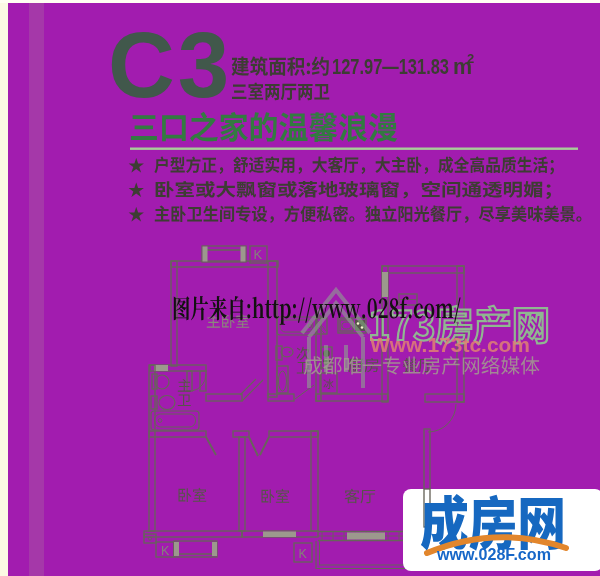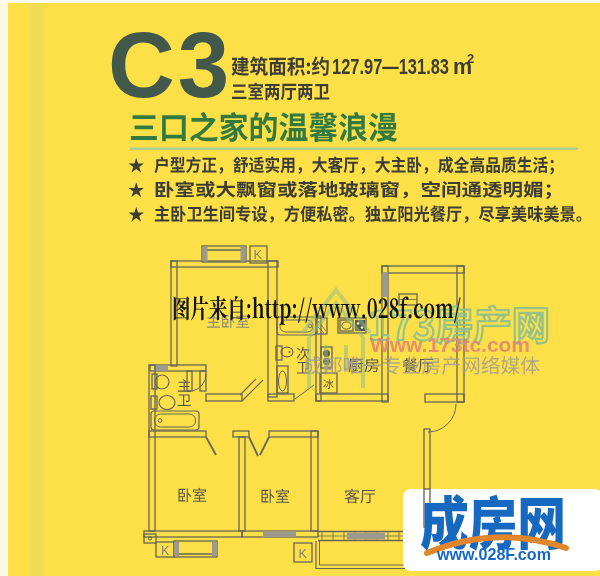--- a/index.html
+++ b/index.html
@@ -1,16 +1,16 @@
 <!DOCTYPE html>
 <html><head>
 <meta charset="utf-8">
 <style>
 html,body{margin:0;padding:0;width:600px;height:576px;overflow:hidden;background:#f8f6d1;font-family:"Liberation Sans",sans-serif;}
-#page{position:relative;width:600px;height:576px;background:#fde047;}
+#page{position:relative;width:600px;height:576px;background:#a21caf;}
 </style>
 </head>
 <body>
 <div id="page">
 
 <div style="position:absolute;left:0;top:0;width:8px;height:576px;background:#fbf9e3;"></div>
 <div style="position:absolute;left:29px;top:0;width:15px;height:576px;background:rgba(180,205,140,0.16);"></div>
 <div style="position:absolute;left:0;top:0;width:600px;height:3px;background:#fffef2;"></div>
 <svg width="600" height="576" viewBox="0 0 600 576" style="position:absolute;left:0;top:0">
 

